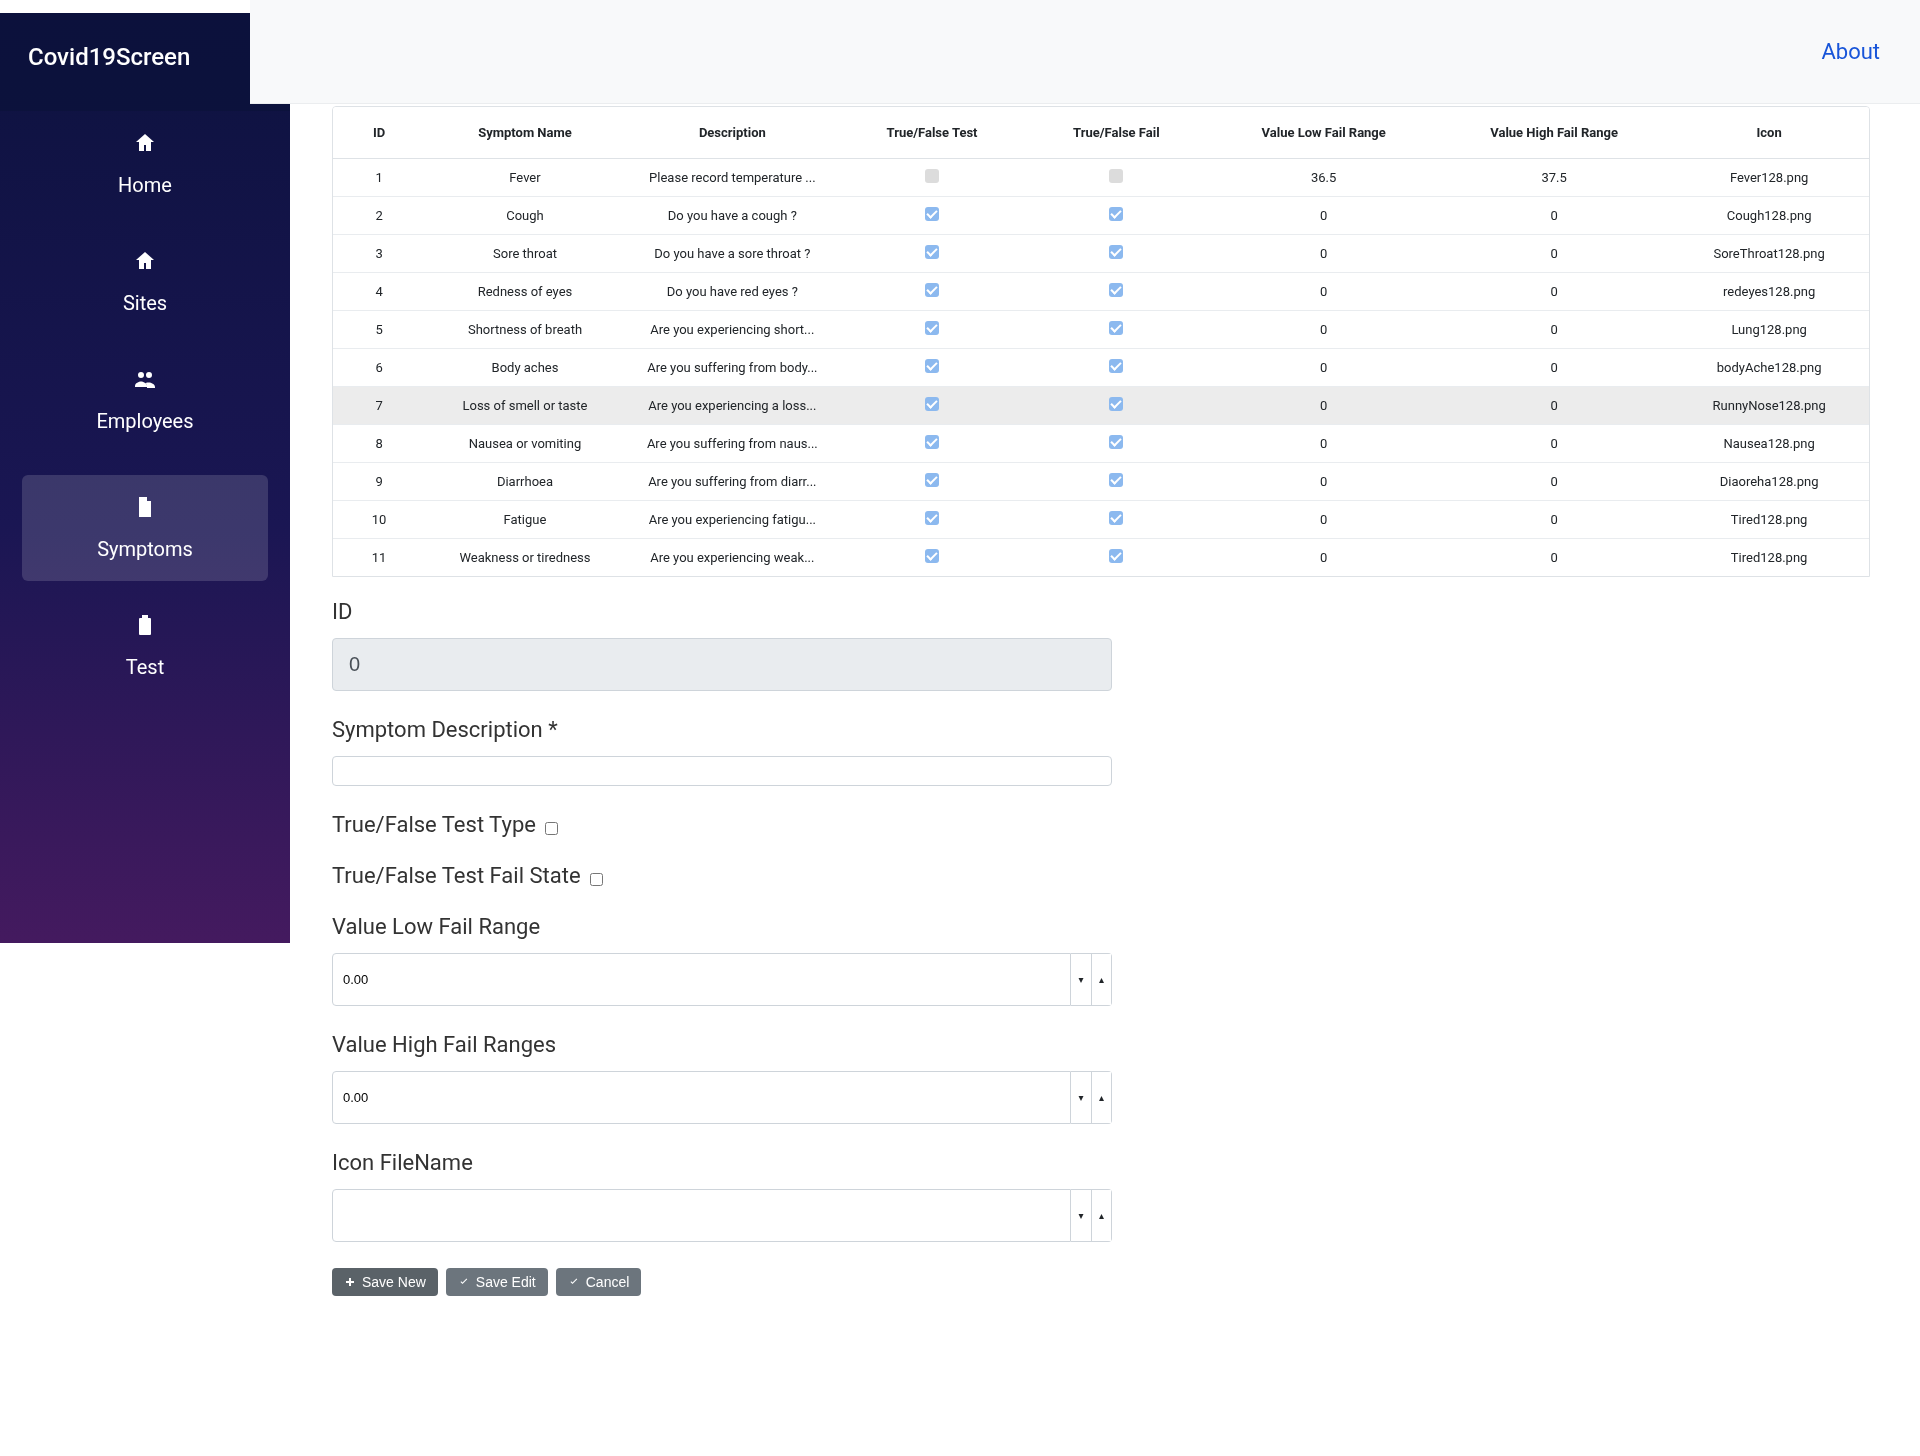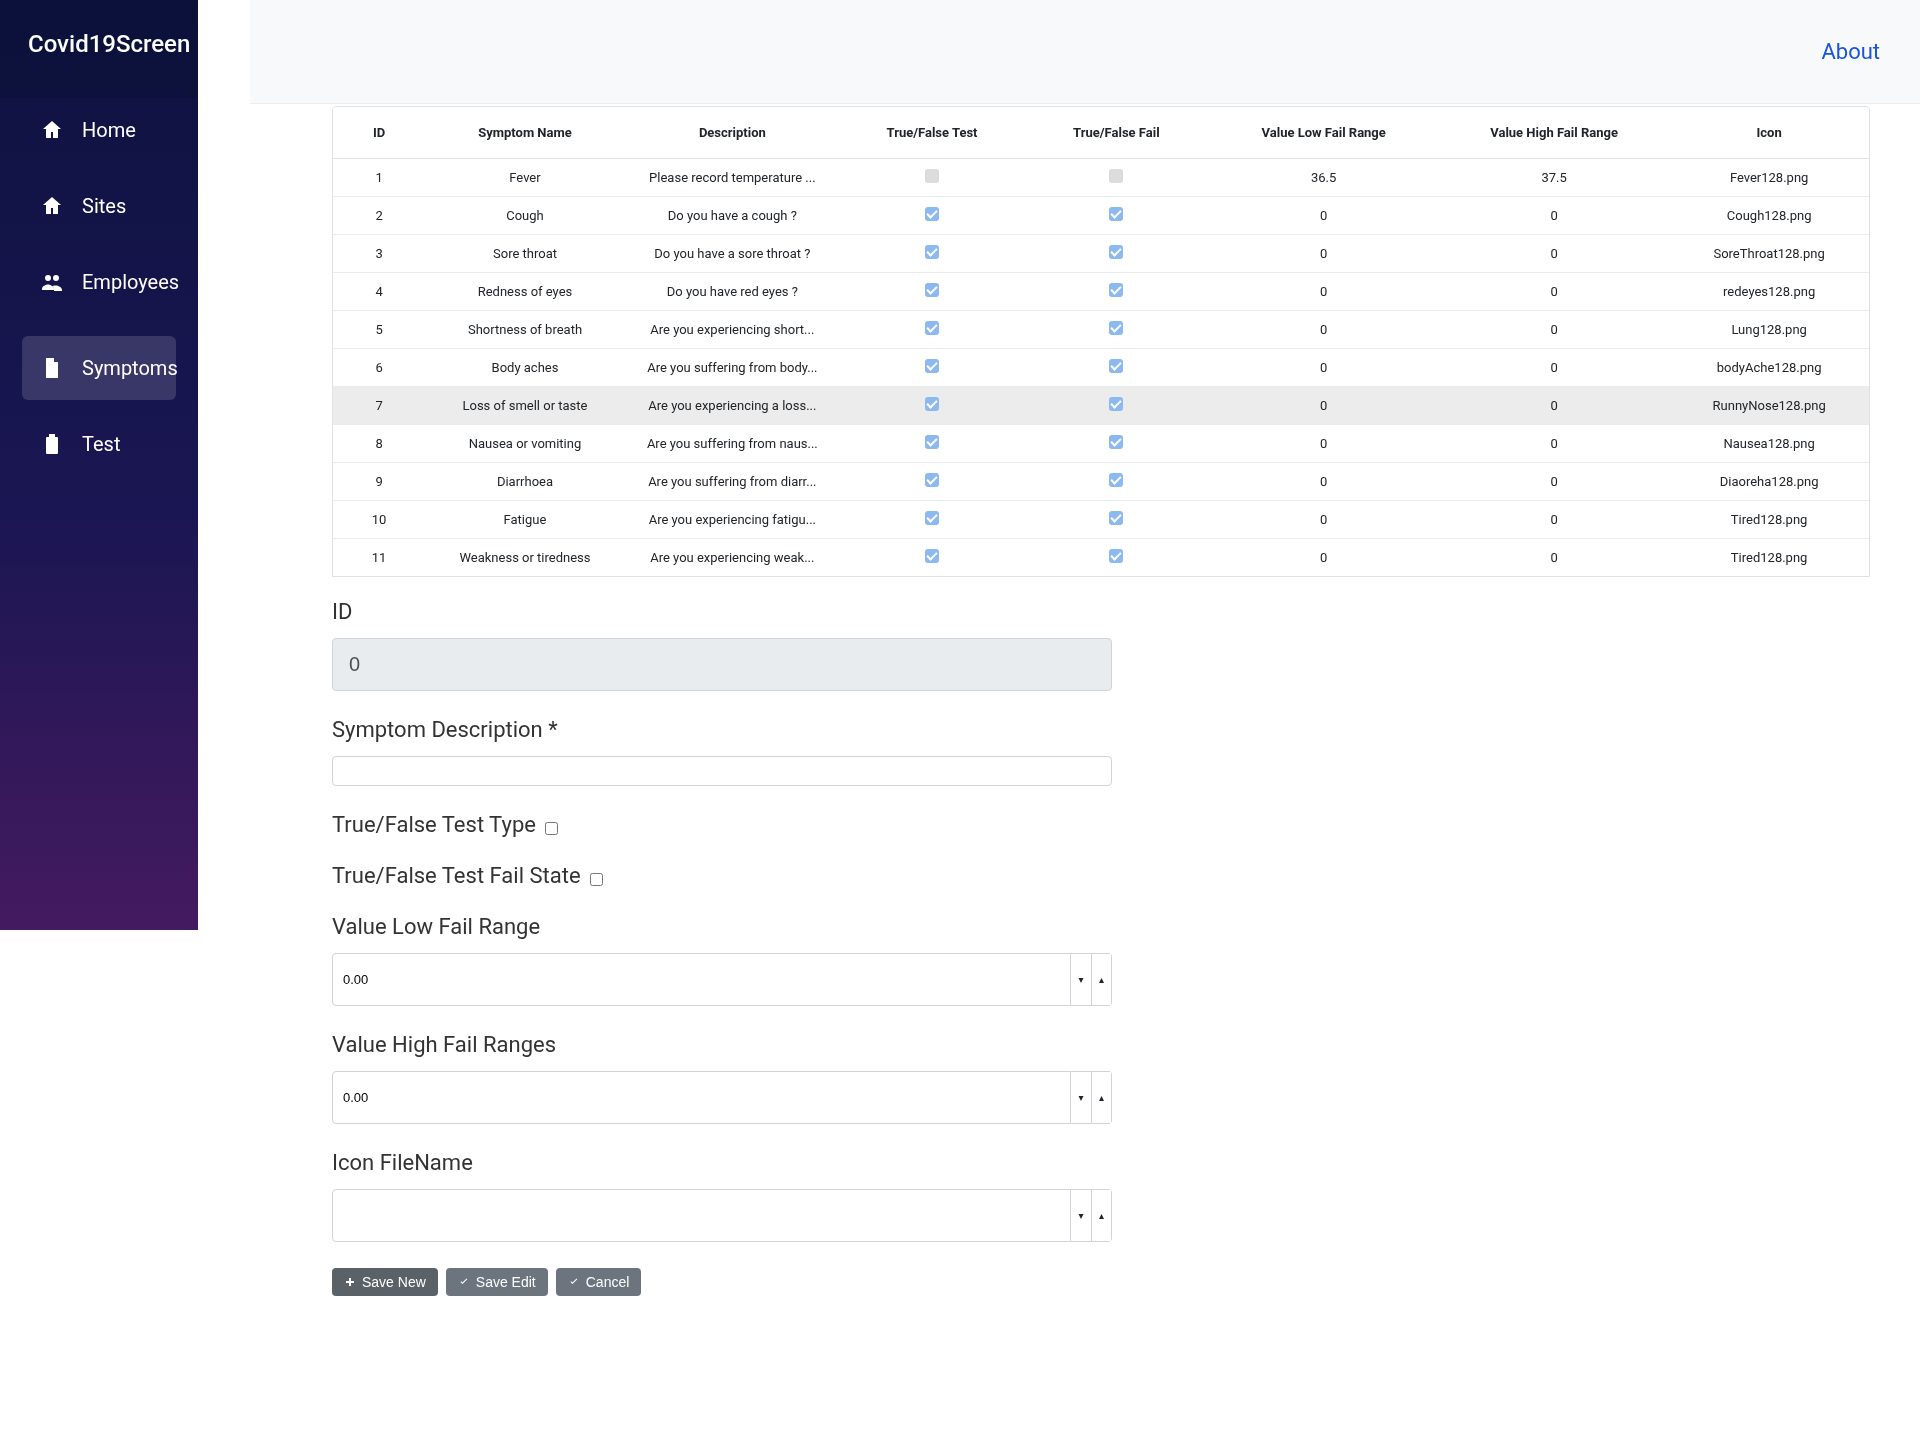--- a/index.html
+++ b/index.html
@@ -8,22 +8,22 @@
     font-size: 14px;
     color: #212529;
     background: #fff;
     width: 1920px;
     height: 1456px;
     overflow: hidden;
   }
   
   .sidebar {
     position: fixed;
-    left: 0; top: 0;
-    width: 198px;
+    left: 0; top: 13px;
+    width: 290px;
     height: 930px;
     background: linear-gradient(180deg, #0d123f 0%, #1a1653 55%, #441a5f 100%);
     color: #fff;
     padding-top: 0;
   }
   .brand {
     font-size: 24px;
     font-weight: 500;
     padding: 30px 28px 40px 28px;
     background: rgba(13,18,60,0.95);
@@ -35,20 +35,21 @@
   .nav-item {
     display: flex;
     align-items: center;
     gap: 18px;
     padding: 20px 18px;
     font-size: 20px;
     border-radius: 6px;
     margin-bottom: 12px;
     cursor: pointer;
     color: #fff;
+    flex-direction: column;
   }
   .nav-item.active {
     background: rgba(255,255,255,0.15);
     margin-top: 22px;
   }
   .nav-icon { width: 24px; height: 24px; flex: none; display:flex; align-items:center; justify-content:center; }
   .nav-icon svg { fill: #fff; width: 24px; height: 24px; }
 
   
   .topbar {

